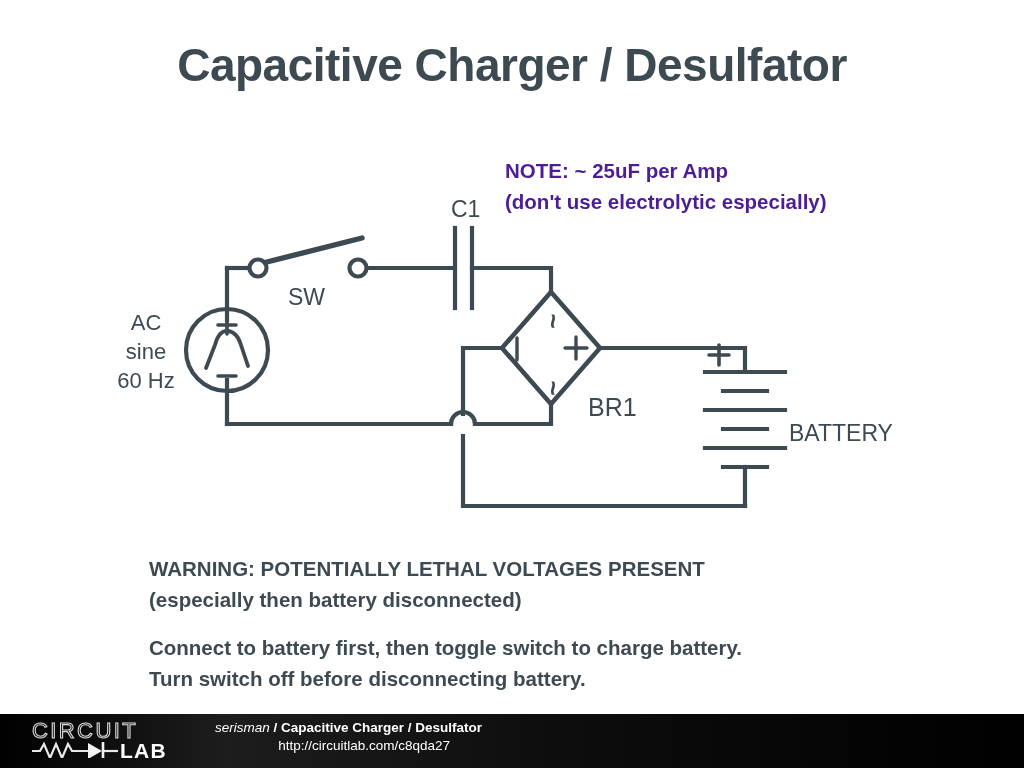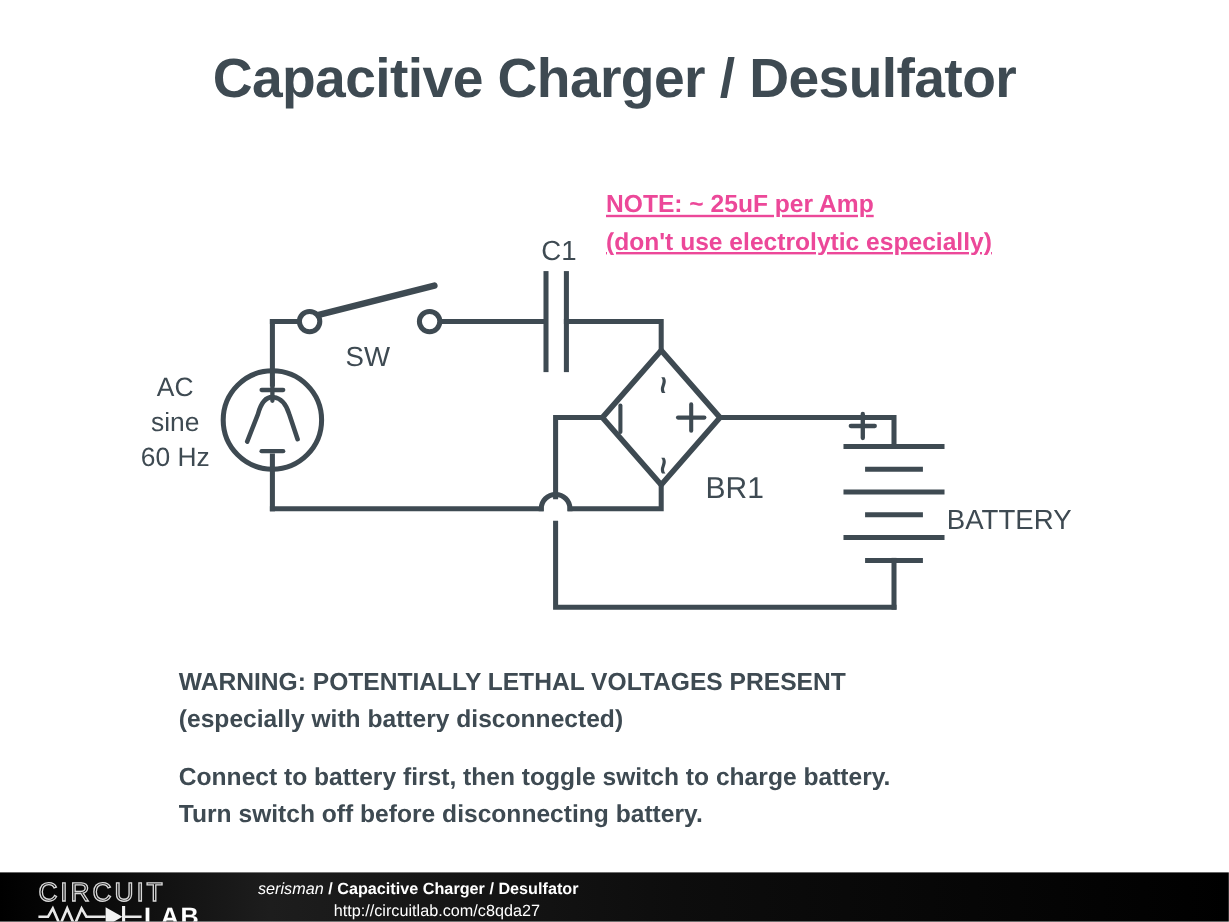--- a/index.html
+++ b/index.html
@@ -32,23 +32,22 @@
     letter-spacing: -0.5px;
     color: #3e4a52;
   }
   .note-block {
     position: absolute;
     left: 505px;
     top: 155px;
     font-size: 20.5px;
     font-weight: bold;
     line-height: 31px;
-    color: #ec4899;
+    color: #4c1d95;
     white-space: nowrap;
-    text-decoration: underline;
   }
   .warn-block {
     position: absolute;
     left: 149px;
     top: 553px;
     font-size: 20.5px;
     font-weight: bold;
     line-height: 31px;
     color: #3e4a52;
     white-space: nowrap;
@@ -73,21 +72,21 @@
     text-align: center;
     font-size: 22px;
     line-height: 29px;
   }
   
   .footer {
     position: absolute;
     left: 0;
     bottom: 0;
     width: 1024px;
-    height: 41px;
+    height: 54px;
     background: linear-gradient(to right,#000000 0%,#1d1d1d 22%,#0d0d0d 55%,#000000 100%);
     overflow: hidden;
   }
   .footer-logo {
     position: absolute;
     left: 30px;
     top: 4px;
     width: 165px;
     height: 40px;
   }
@@ -188,21 +187,21 @@
   <div>60 Hz</div>
 </div>
 
 <div class="note-block">
   <div>NOTE: ~ 25uF per Amp</div>
   <div>(don't use electrolytic especially)</div>
 </div>
 
 <div class="warn-block">
   <div>WARNING: POTENTIALLY LETHAL VOLTAGES PRESENT</div>
-  <div>(especially with battery disconnected)</div>
+  <div>(especially then battery disconnected)</div>
   <span class="gap"></span>
   <div>Connect to battery first, then toggle switch to charge battery.</div>
   <div>Turn switch off before disconnecting battery.</div>
 </div>
 
 <div class="footer">
 
   <svg class="footer-logo" viewBox="0 0 165 40" xmlns="http://www.w3.org/2000/svg">
     <text x="2" y="20" font-family="Liberation Sans, sans-serif" font-size="22" letter-spacing="2.4" fill="none" stroke="#d8d8d8" stroke-width="1.1">CIRCUIT</text>
 

